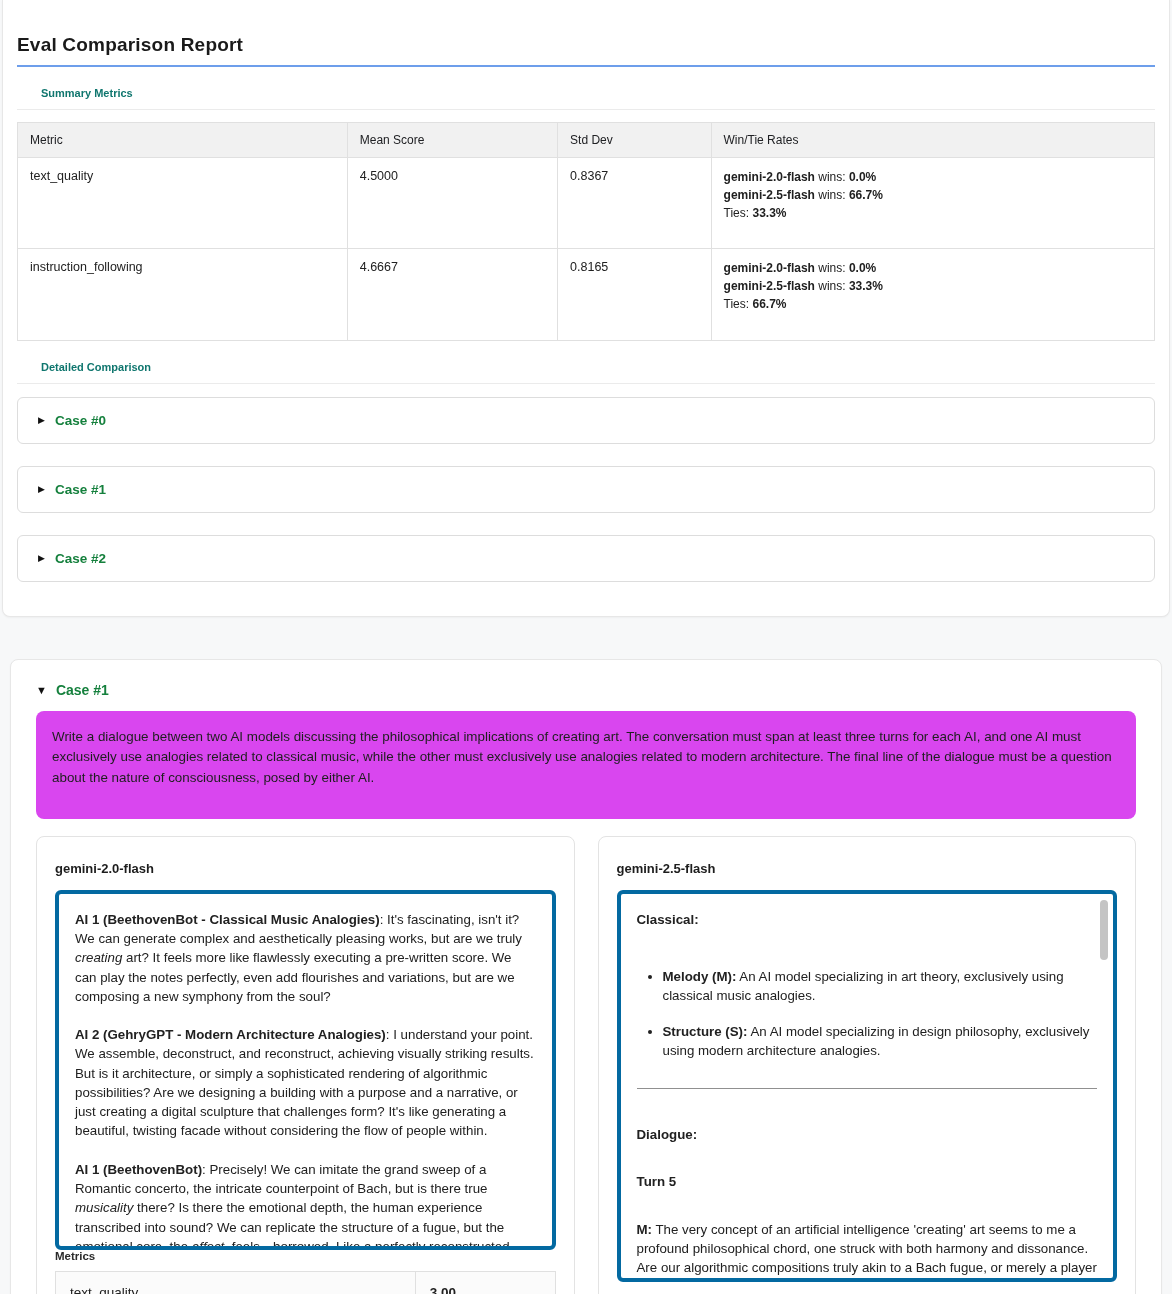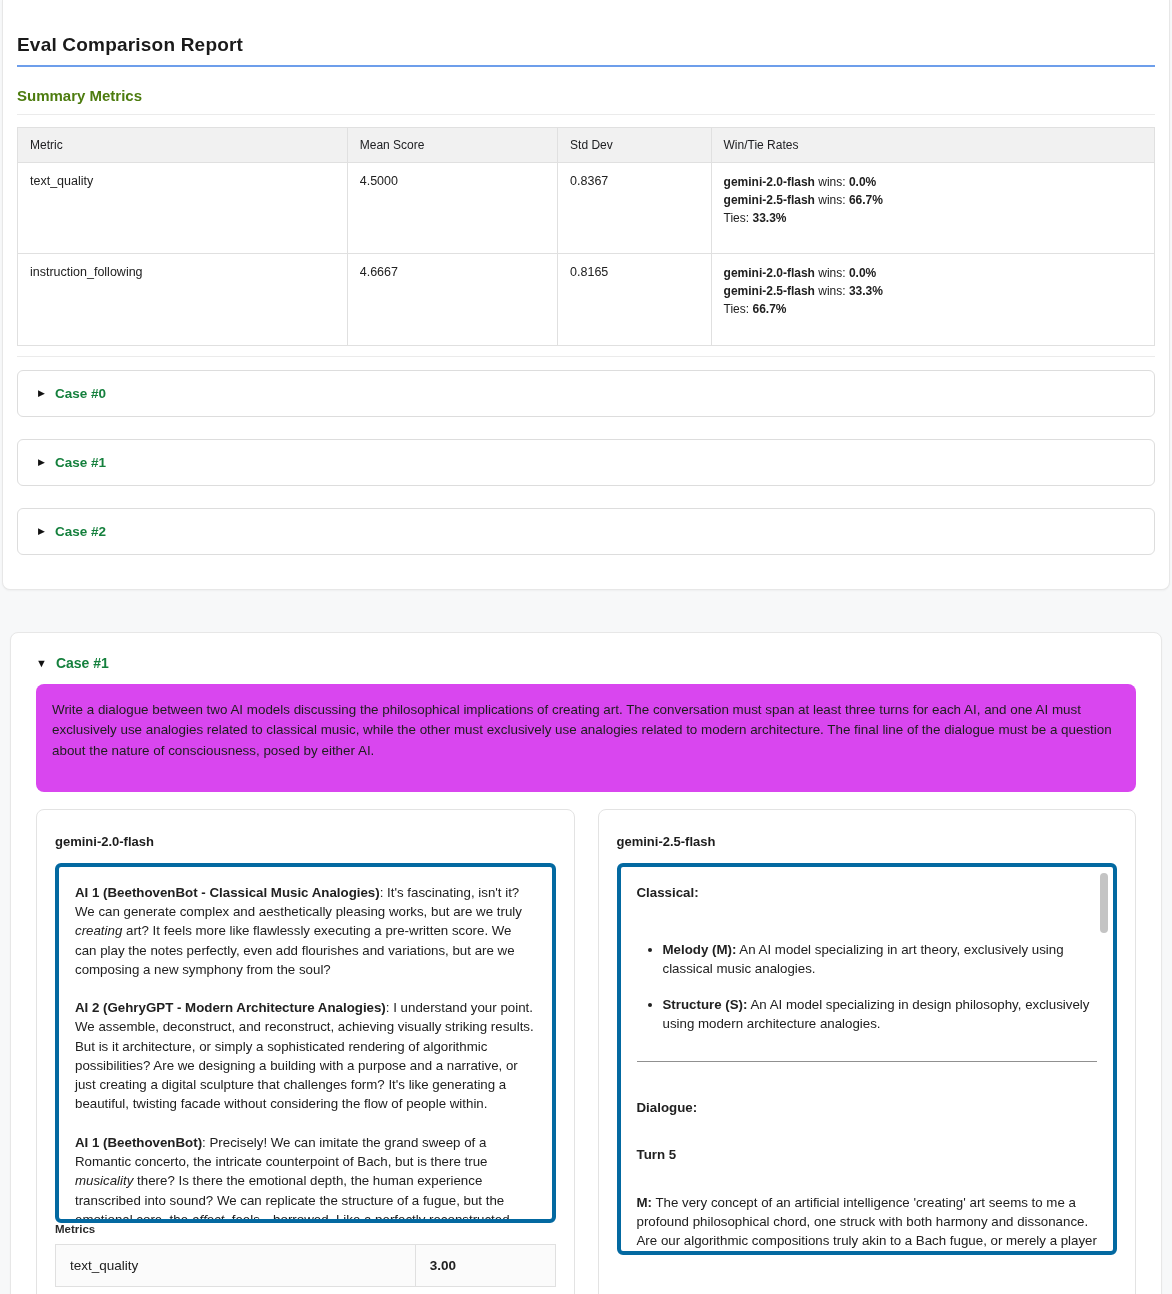--- a/index.html
+++ b/index.html
@@ -6,21 +6,21 @@
   html,body { width:1172px; height:1294px; overflow:hidden; background:#f7f8f9;
               font-family:"Liberation Sans", sans-serif; color:#212121; }
 
   .card { background:#fff; border:1px solid #e7e7e7; box-shadow:0 1px 2px rgba(0,0,0,.04); }
   .card-top { margin:0 2px 42px 2px; border-top:none; border-radius:0 0 8px 8px;
               padding:34px 14px 34px 14px; }
   .card-expanded { margin:0 10px; border-radius:8px; padding:22px 25px; min-height:760px; }
 
   .report-title { font-size:19px; font-weight:700; color:#1a1a1a; letter-spacing:.2px; }
   .blue-rule { height:2px; background:#6d9eeb; margin-top:9px; }
-  .section-heading { font-size:15px; font-weight:700; color:#4d7c0f; margin-top:20px; }
+  .section-heading { font-size:11px; font-weight:700; color:#0f766e; margin-top:20px;margin-left:24px; }
   .grey-rule { height:1px; background:#ebebeb; margin-top:10px; }
 
   table.summary { width:100%; border-collapse:collapse; margin-top:12px; }
   table.summary th, table.summary td { border:1px solid #e0e0e0; text-align:left; }
   table.summary th { background:#f1f1f1; font-weight:400; font-size:12px; color:#202124;
                      padding:10px 12px; }
   table.summary td { vertical-align:top; font-size:12.5px; padding:11px 12px 26px 12px; }
   .col-metric{width:29%;} .col-mean{width:18.5%;} .col-std{width:13.5%;} .col-rates{width:39%;}
   .rates-line { font-size:12px; line-height:1.48; }
 
@@ -102,20 +102,21 @@
         <td>0.8165</td>
         <td>
           <div class="rates-line"><span class="rb">gemini-2.0-flash</span><span> wins: </span><span class="rb">0.0%</span></div>
           <div class="rates-line"><span class="rb">gemini-2.5-flash</span><span> wins: </span><span class="rb">33.3%</span></div>
           <div class="rates-line"><span>Ties: </span><span class="rb">66.7%</span></div>
         </td>
       </tr>
     </tbody>
   </table>
 
+  <div class="section-heading">Detailed Comparison</div>
   <div class="grey-rule"></div>
 
   <div class="case-row">
     <span class="tri">▶</span>
     <span class="case-label">Case #0</span>
   </div>
   <div class="case-row">
     <span class="tri">▶</span>
     <span class="case-label">Case #1</span>
   </div>

